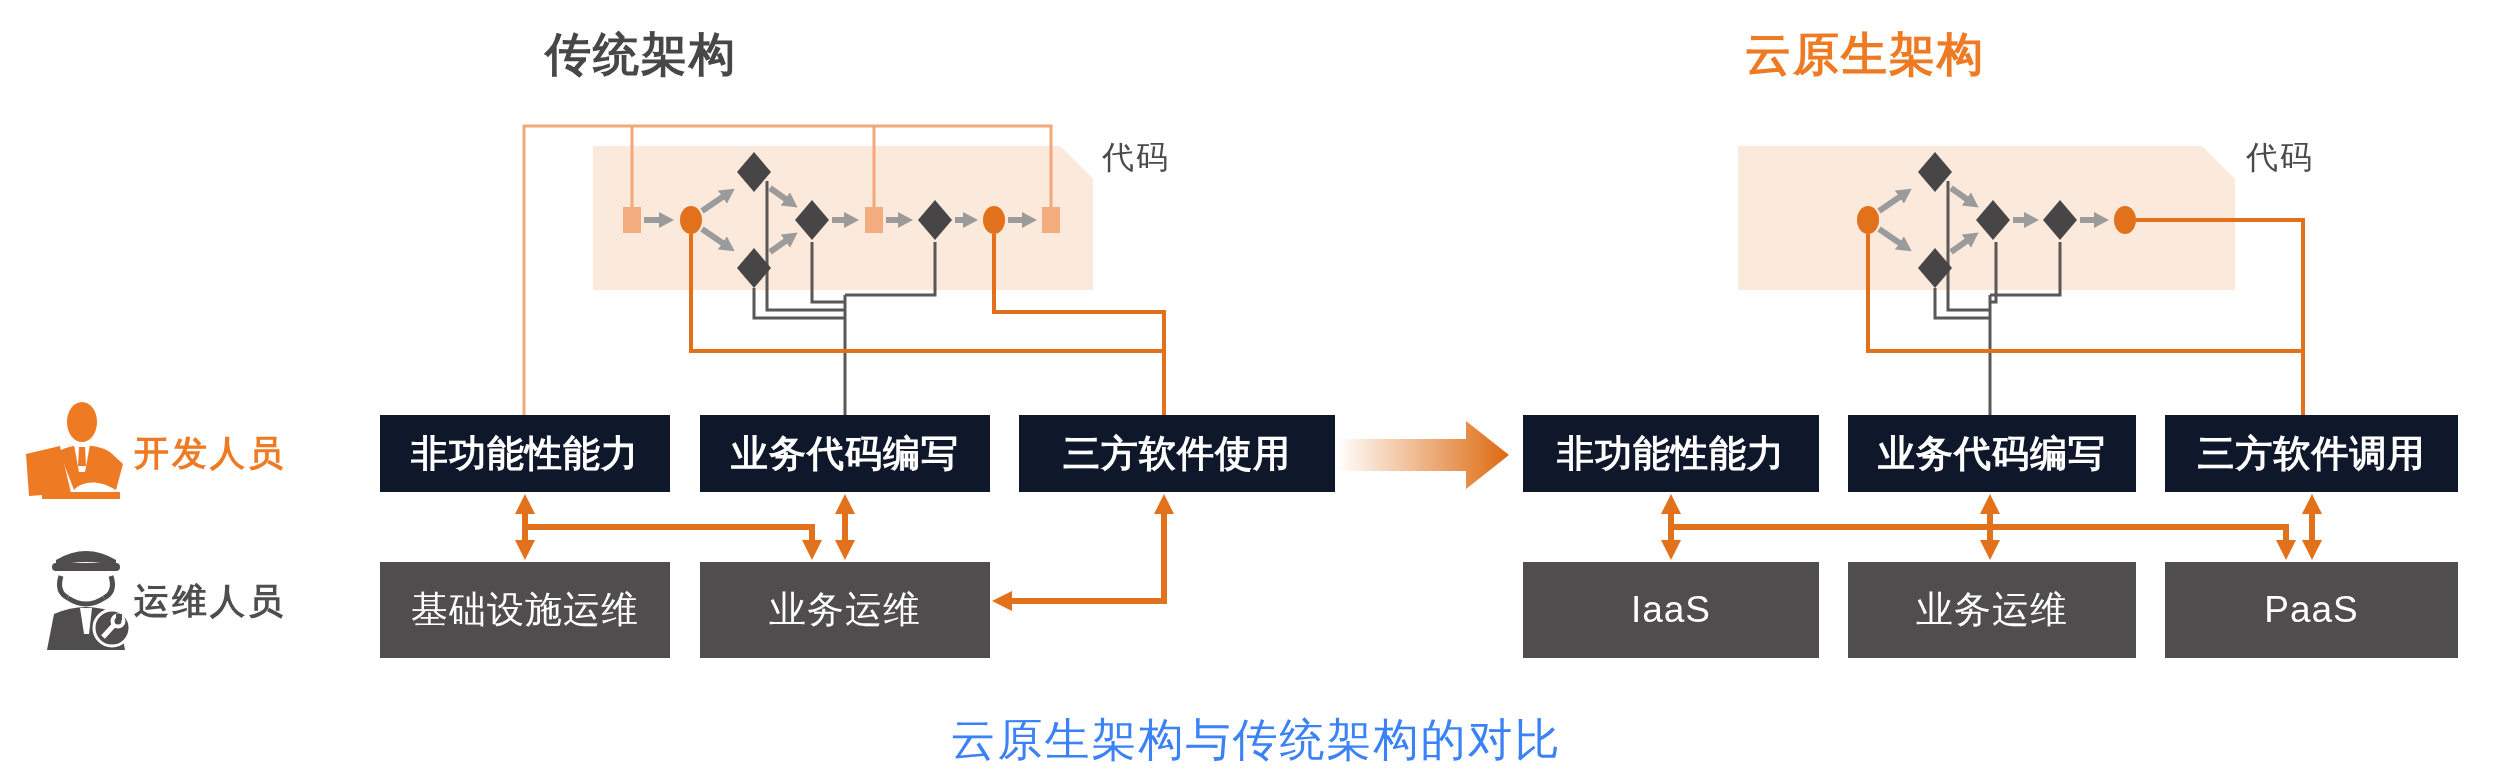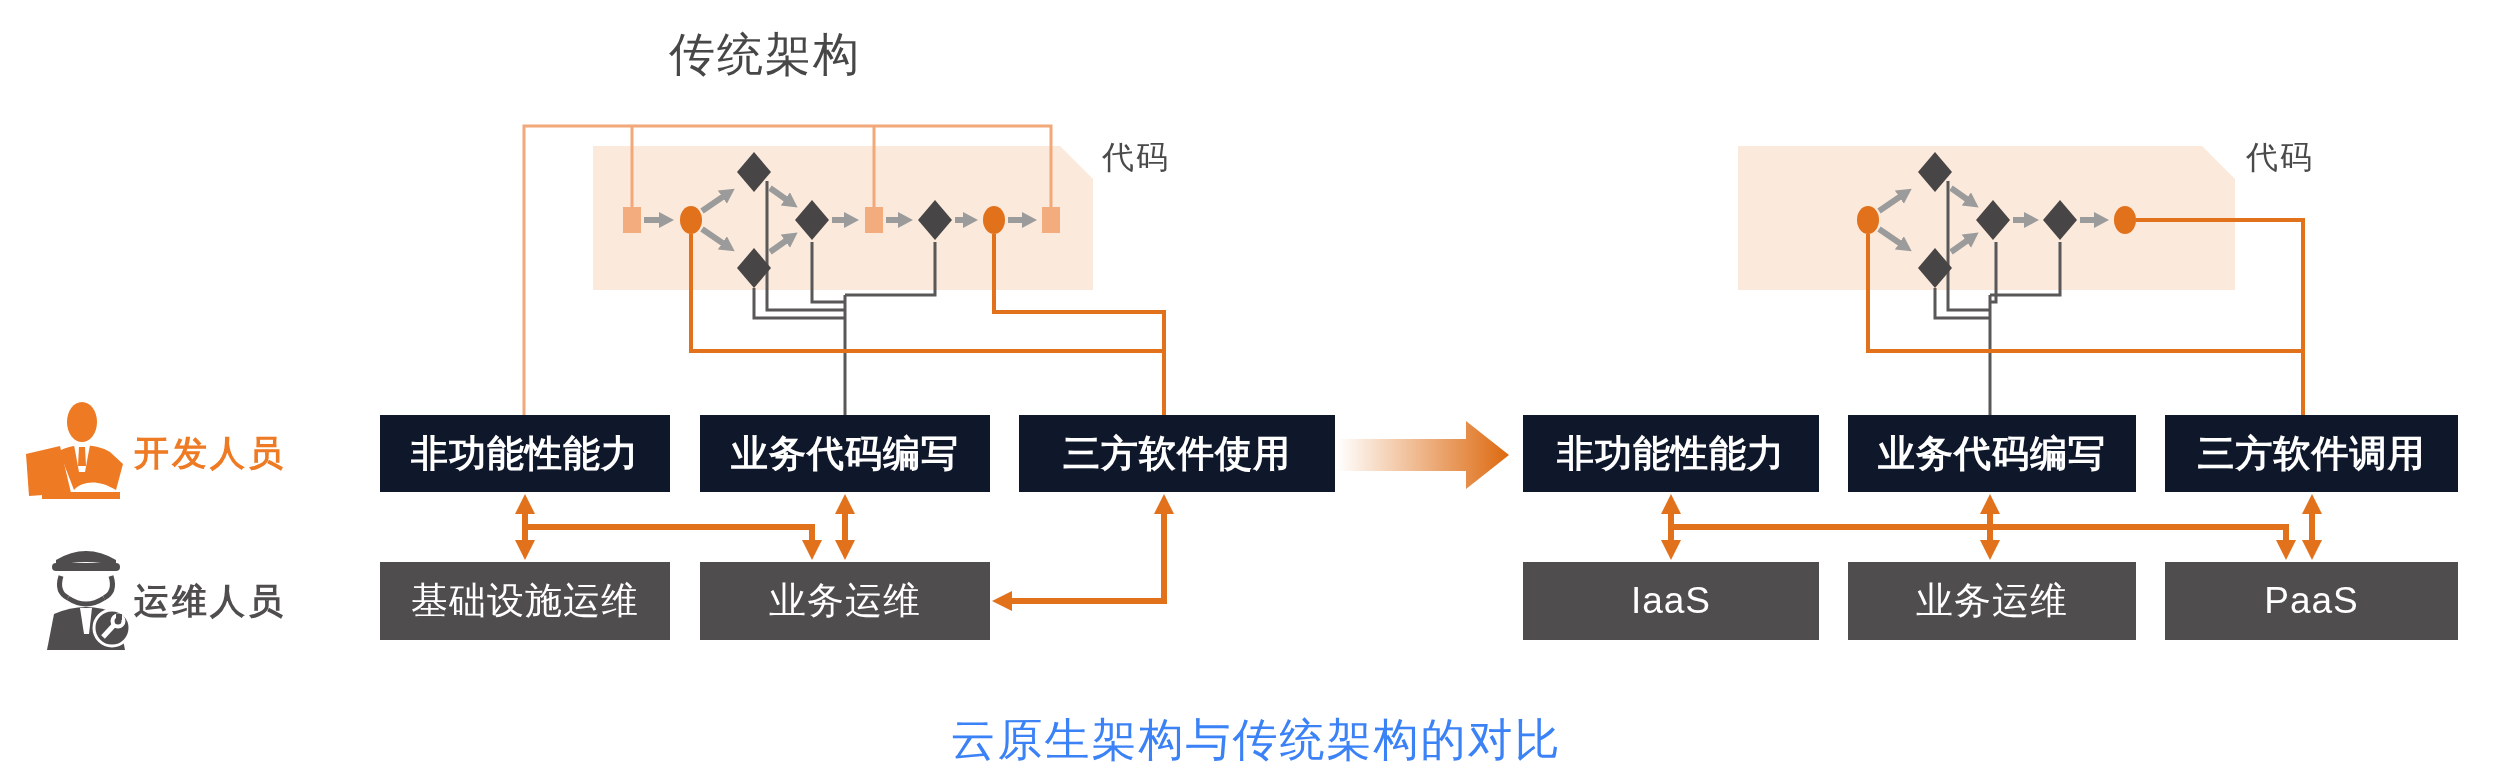--- a/index.html
+++ b/index.html
@@ -2,35 +2,35 @@
 <html><head>
 <meta charset="utf-8">
 <style>
   html,body{margin:0;padding:0;background:#ffffff;}
   .canvas{
     position:relative;width:2512px;height:780px;background:#ffffff;overflow:hidden;
     font-family:"Liberation Sans","DejaVu Sans",sans-serif;
   }
   .abs{position:absolute;}
   .title{
-    position:absolute;top:26px;height:56px;font-size:46px;font-weight:normal;
-    text-align:center;line-height:56px;letter-spacing:2px;
+    position:absolute;top:26px;height:56px;font-size:46px;font-weight:bold;
+    text-align:left;line-height:56px;letter-spacing:2px;
   }
   .title.gray{color:#474747;}
   .title.orange{color:#EE7A23;}
   .code-label{
     position:absolute;font-size:32px;color:#4a4a4a;line-height:50px;letter-spacing:2px;
   }
   .obox{
     position:absolute;top:415px;height:77px;background:#0f172a;color:#ffffff;
     display:flex;align-items:center;justify-content:center;
     font-size:37px;font-weight:bold;letter-spacing:1px;
   }
   .dbox{
-    position:absolute;top:562px;height:78px;background:#4F4D4D;color:#ffffff;
+    position:absolute;top:562px;height:96px;background:#4F4D4D;color:#ffffff;
     display:flex;align-items:center;justify-content:center;
     font-size:37px;font-weight:normal;letter-spacing:1px;
   }
   .role-label{
     position:absolute;font-size:35px;font-weight:bold;letter-spacing:3px;line-height:46px;
   }
   .role-label.dev{color:#EE7A23;}
   .role-label.ops{color:#4F4D4D;font-weight:600;}
   .caption{
     position:absolute;left:0;top:710px;width:2512px;text-align:center;
@@ -146,20 +146,21 @@
 
     <g stroke="#E2711C" stroke-width="6" fill="none">
       <path d="M1671,512 V542" marker-start="url(#ah-o)" marker-end="url(#ah-o)"></path>
       <path d="M1671,527 H2286 V542" marker-end="url(#ah-o)"></path>
       <path d="M1990,512 V542" marker-start="url(#ah-o)" marker-end="url(#ah-o)"></path>
       <path d="M2312,512 V542" marker-start="url(#ah-o)" marker-end="url(#ah-o)"></path>
     </g>
   </svg>
 
   <div class="title gray" style="left:545px;width:440px;">传统架构</div>
+  <div class="title orange" style="left:1745px;width:450px;">云原生架构</div>
 
   <div class="code-label" style="left:1102px;top:132px;">代码</div>
   <div class="code-label" style="left:2246px;top:132px;">代码</div>
 
   <div class="abs" style="left:24px;top:400px;width:102px;height:102px;">
     <svg width="102" height="102" viewBox="0 0 102 102">
       <g fill="#EE7A23">
         <ellipse cx="58" cy="22" rx="15" ry="20"></ellipse>
         <path d="M34,52 C46,43 72,43 86,52 L99,64 L92,90 C74,79 58,81 50,90 L40,64 Z"></path>
         <polygon points="2,54 36,46 47,93 5,96"></polygon>

